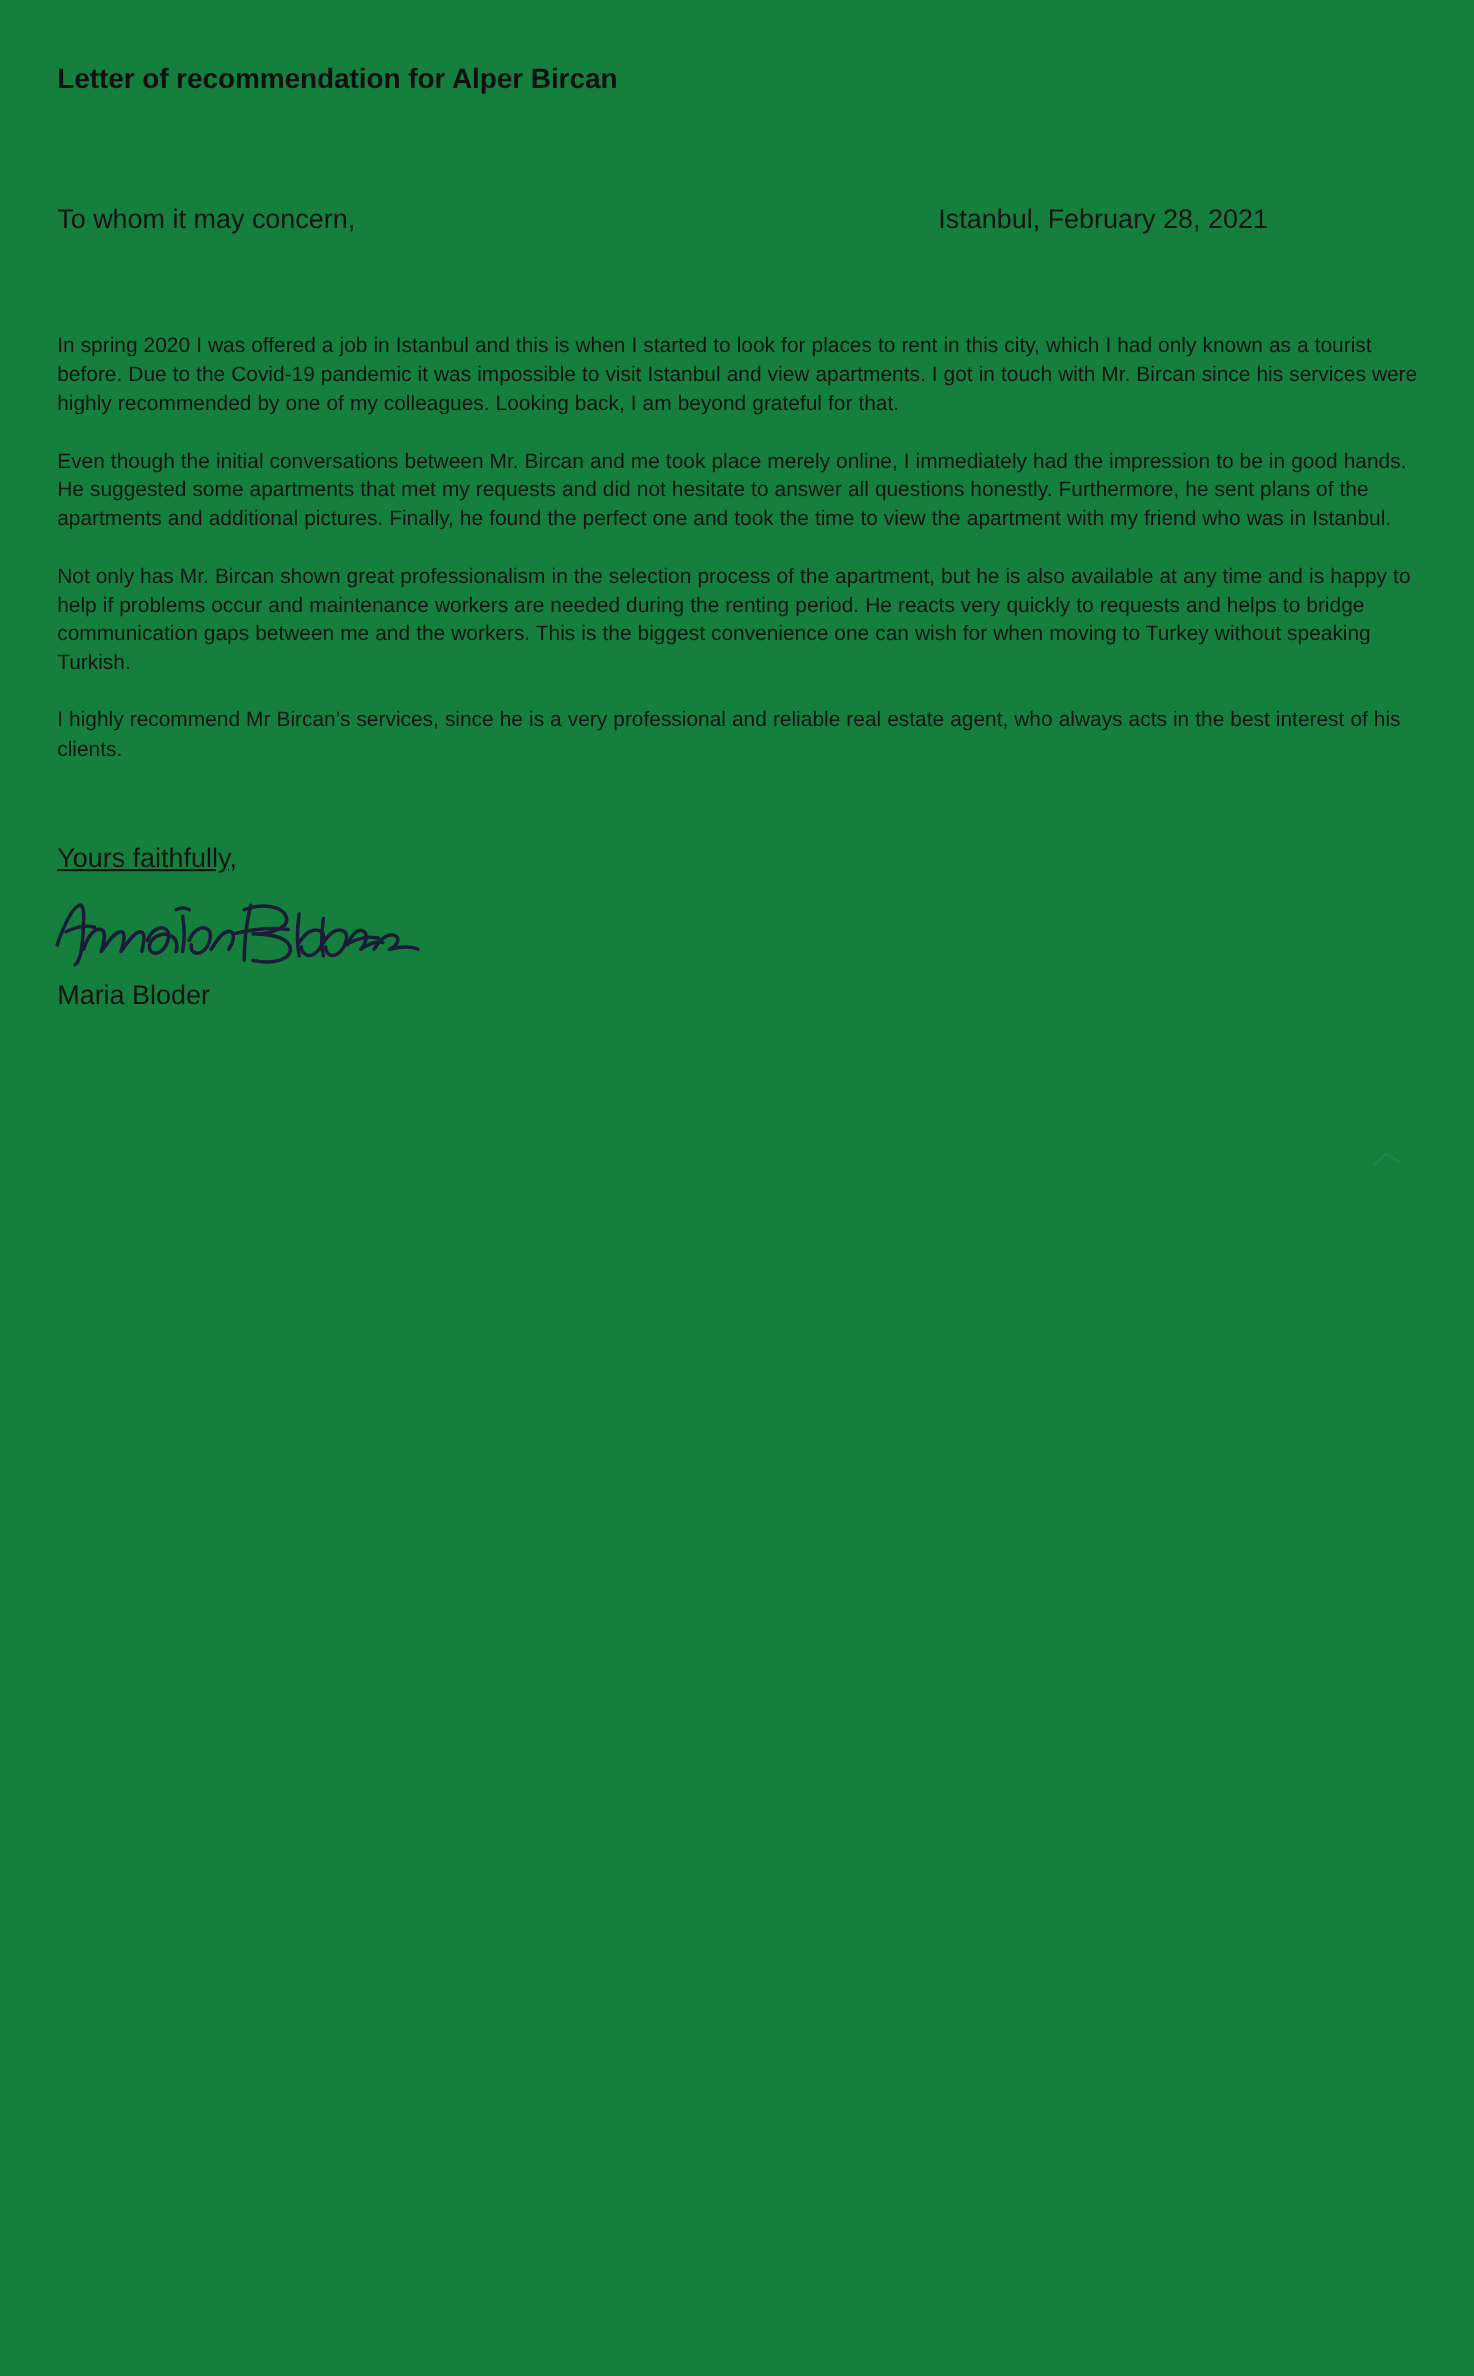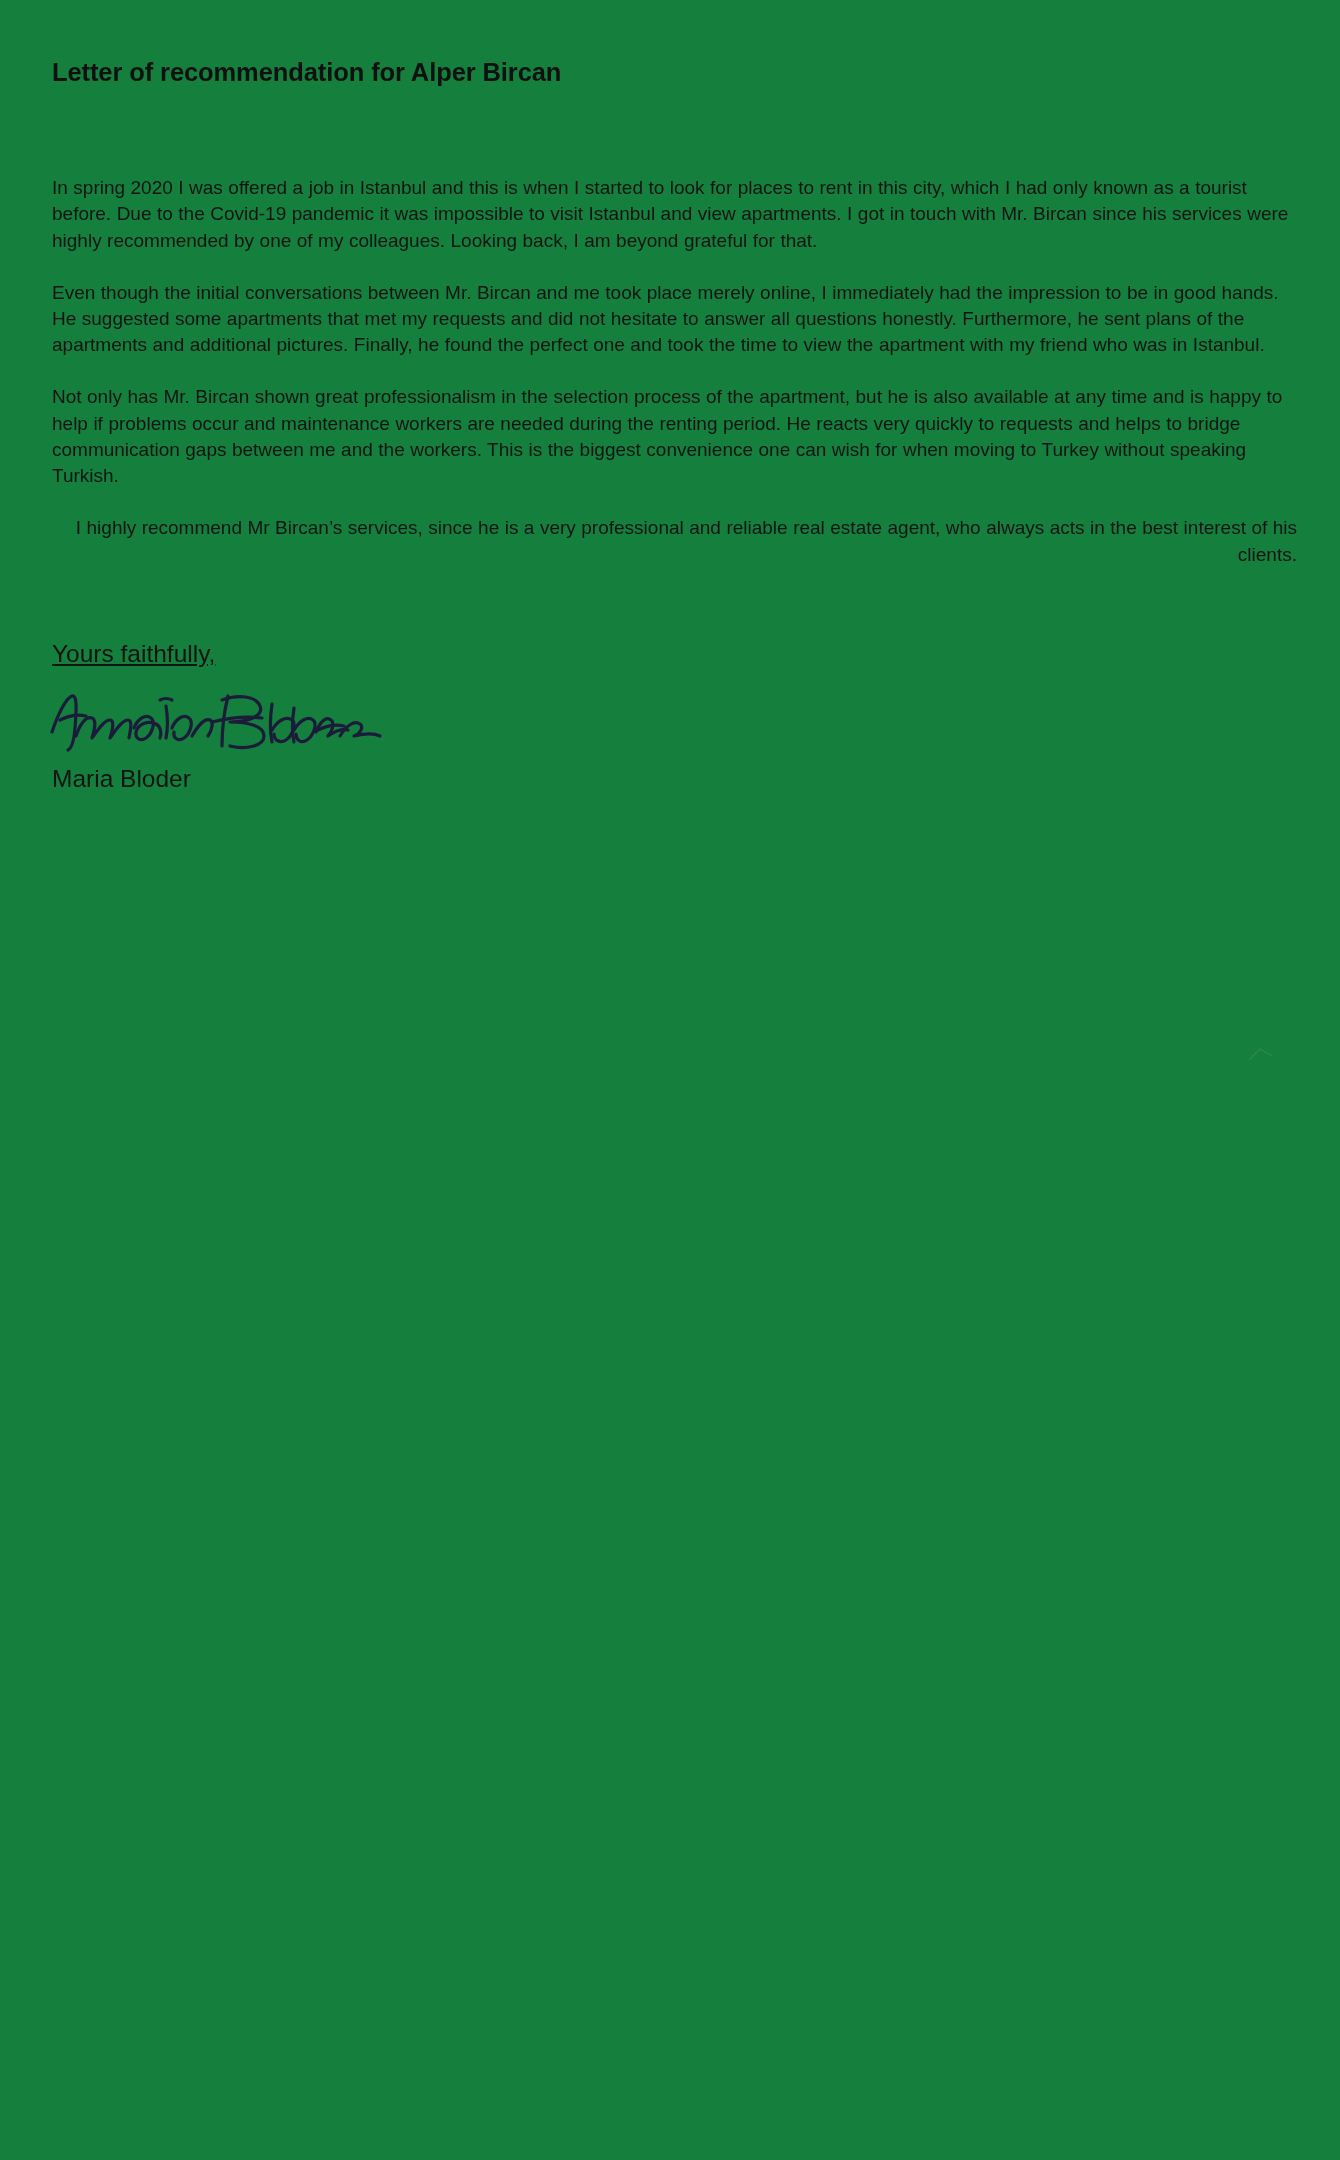--- a/index.html
+++ b/index.html
@@ -62,21 +62,20 @@
     font-size: 19px;
     line-height: 1.38;
     color: #141414;
     margin: 0 0 26px 0;
     width: 1245px;
     text-align: left;
     word-spacing: 0.2px;
   }
   p.para:last-child {
     margin-bottom: 16px;
-    text-align: right;
   }
   .closing {
     margin-top: 69px;
     font-size: 24.5px;
     color: #141414;
     line-height: 1.35;
     text-decoration: underline;
   }
   .signature-wrap {
     position: relative;
@@ -104,20 +103,24 @@
   }
 </style>
 </head>
 <body>
 
 <div class="page">
   <div class="content">
 
     <h1 class="doc-title">Letter of recommendation for Alper Bircan</h1>
 
+    <div class="salutation-row">
+      <div class="salutation">To whom it may concern,</div>
+      <div class="place-date">Istanbul, February 28, 2021</div>
+    </div>
 
     <div class="body-block">
       <p class="para">In spring 2020 I was offered a job in Istanbul and this is when I started to look for places to rent in this city, which I had only known as a tourist before. Due to the Covid-19 pandemic it was impossible to visit Istanbul and view apartments. I got in touch with Mr. Bircan since his services were highly recommended by one of my colleagues. Looking back, I am beyond grateful for that.</p>
       <p class="para">Even though the initial conversations between Mr. Bircan and me took place merely online, I immediately had the impression to be in good hands. He suggested some apartments that met my requests and did not hesitate to answer all questions honestly. Furthermore, he sent plans of the apartments and additional pictures. Finally, he found the perfect one and took the time to view the apartment with my friend who was in Istanbul.</p>
       <p class="para">Not only has Mr. Bircan shown great professionalism in the selection process of the apartment, but he is also available at any time and is happy to help if problems occur and maintenance workers are needed during the renting period. He reacts very quickly to requests and helps to bridge communication gaps between me and the workers. This is the biggest convenience one can wish for when moving to Turkey without speaking Turkish.</p>
       <p class="para">I highly recommend Mr Bircan’s services, since he is a very professional and reliable real estate agent, who always acts in the best interest of his clients.</p>
     </div>
 
     <div class="closing">Yours faithfully,</div>
 

